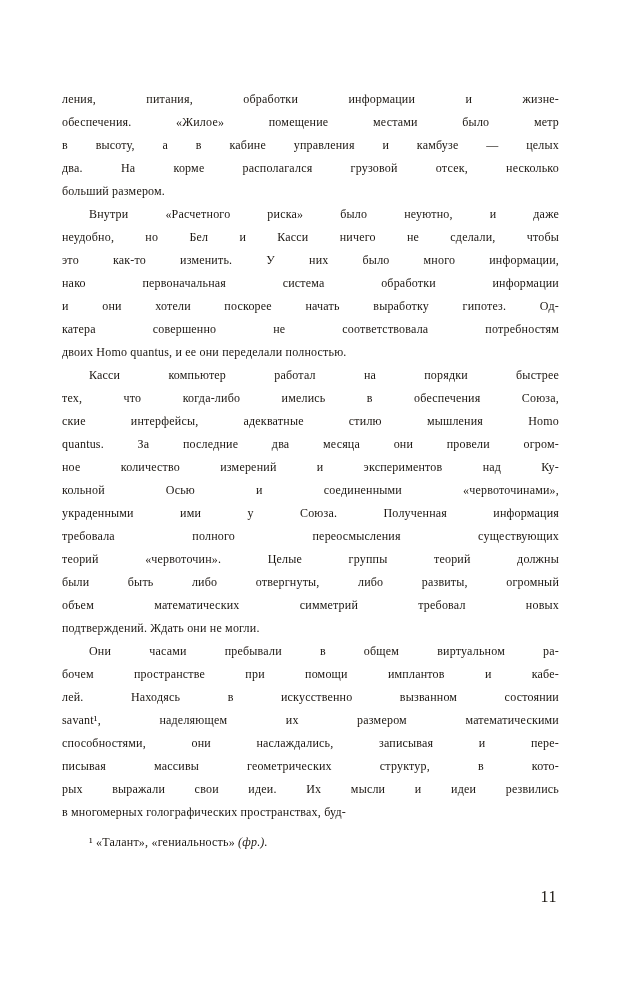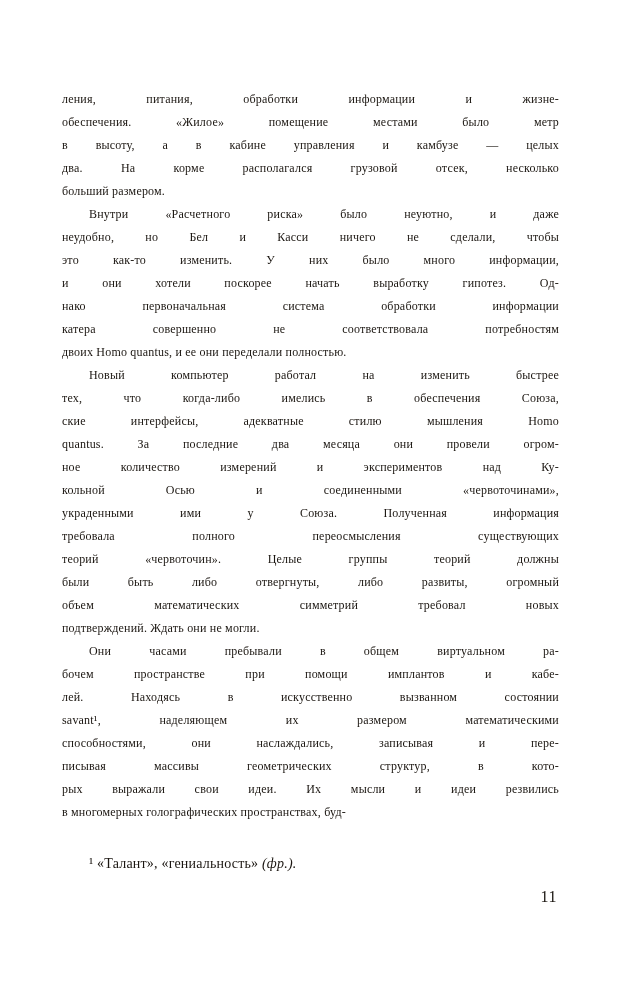--- a/index.html
+++ b/index.html
@@ -23,22 +23,22 @@
     font-size: 12px;
     line-height: 23px;
     letter-spacing: 0.2px;
     text-align: justify;
     text-align-last: justify;
     min-height: 23px;
   }
   .line.last { text-align-last: left; }
   .line.indent { text-indent: 27px; }
   .footnote {
-    margin-top: 30px;
-    font-size: 14px;
+    margin-top: 9px;
+    font-size: 12px;
     line-height: 19px;
     text-indent: 27px;
     letter-spacing: 0.2px;
   }
   .footnote .italic { font-style: italic; }
   .fn-marker { vertical-align: baseline; }
   .page-number {
     position: absolute;
     right: 62px;
     top: 876px;
@@ -54,25 +54,25 @@
 <div class="page">
   <div class="body-text">
       <div class="line">ления, питания, обработки информации и жизне-</div>
       <div class="line">обеспечения. «Жилое» помещение местами было метр</div>
       <div class="line">в высоту, а в кабине управления и камбузе — целых</div>
       <div class="line">два. На корме располагался грузовой отсек, несколько</div>
       <div class="line last">больший размером.</div>
       <div class="line indent">Внутри «Расчетного риска» было неуютно, и даже</div>
       <div class="line">неудобно, но Бел и Касси ничего не сделали, чтобы</div>
       <div class="line">это как-то изменить. У них было много информации,</div>
+      <div class="line">нако первоначальная система обработки информации</div>
       <div class="line">и они хотели поскорее начать выработку гипотез. Од-</div>
-      <div class="line">нако первоначальная система обработки информации</div>
       <div class="line">катера совершенно не соответствовала потребностям</div>
       <div class="line last">двоих Homo quantus, и ее они переделали полностью.</div>
-      <div class="line indent">Новый компьютер работал на изменить быстрее</div>
+      <div class="line indent">Касси компьютер работал на порядки быстрее</div>
       <div class="line">тех, что когда-либо имелись в обеспечения Союза,</div>
       <div class="line">ские интерфейсы, адекватные стилю мышления Homo</div>
       <div class="line">quantus. За последние два месяца они провели огром-</div>
       <div class="line">ное количество измерений и экспериментов над Ку-</div>
       <div class="line">кольной Осью и соединенными «червоточинами»,</div>
       <div class="line">украденными ими у Союза. Полученная информация</div>
       <div class="line">требовала полного переосмысления существующих</div>
       <div class="line">теорий «червоточин». Целые группы теорий должны</div>
       <div class="line">были быть либо отвергнуты, либо развиты, огромный</div>
       <div class="line">объем математических симметрий требовал новых</div>

